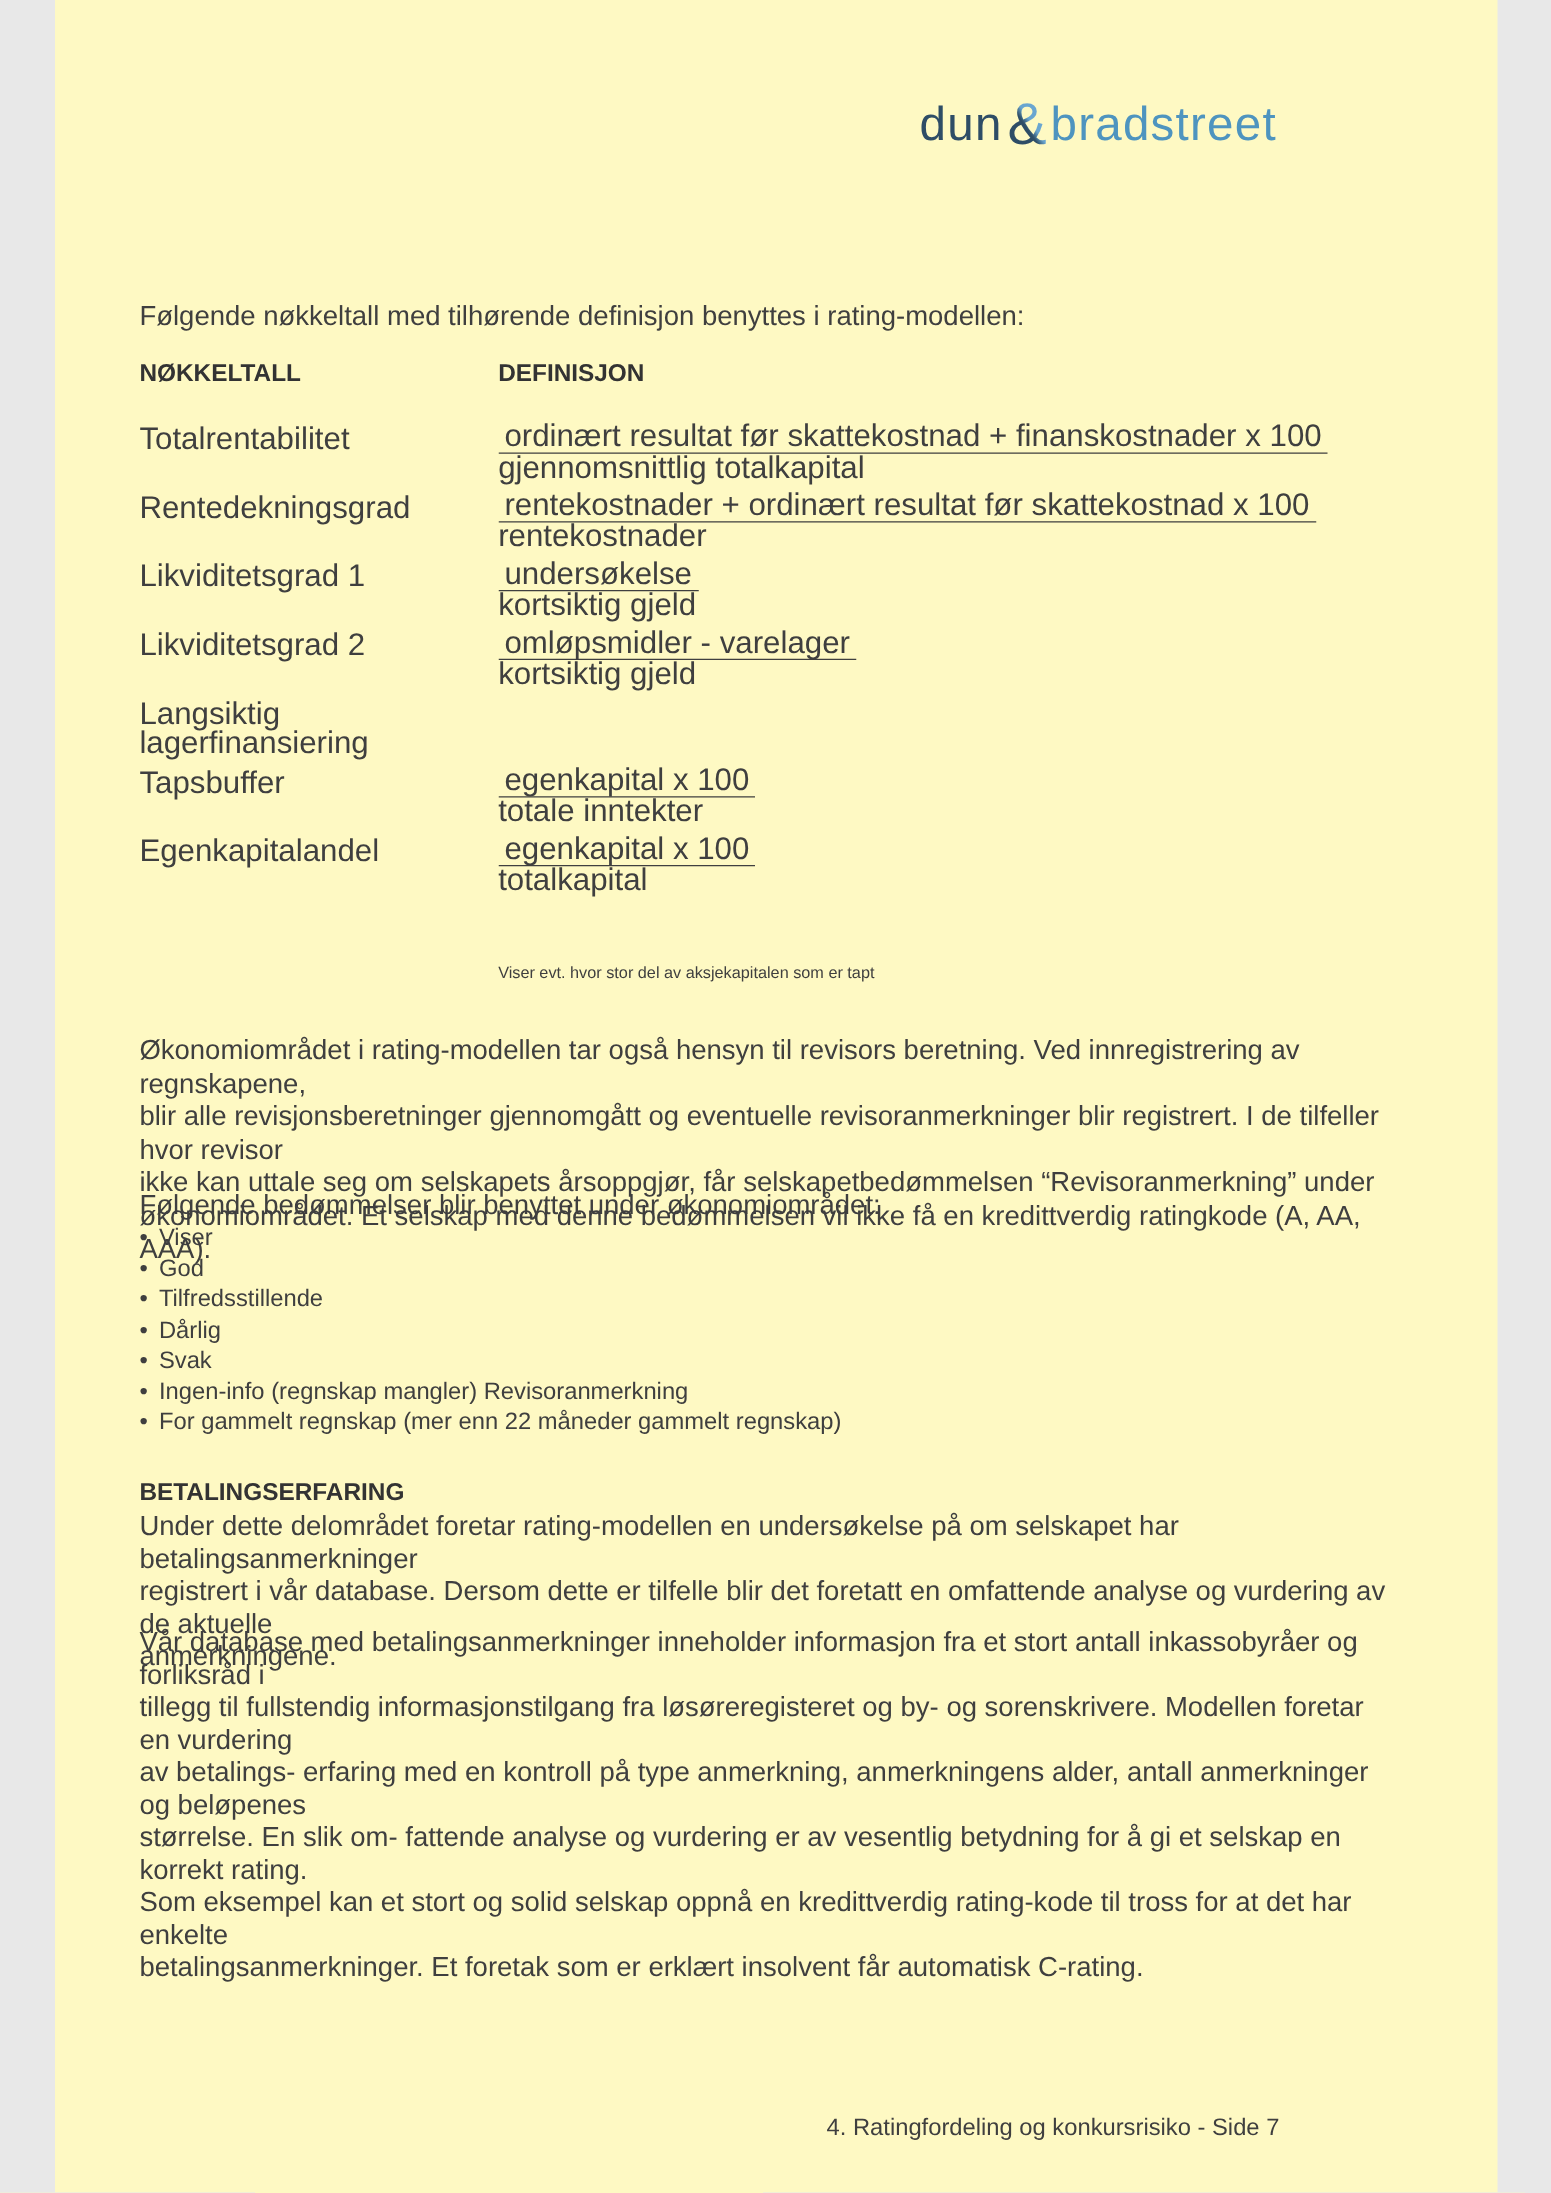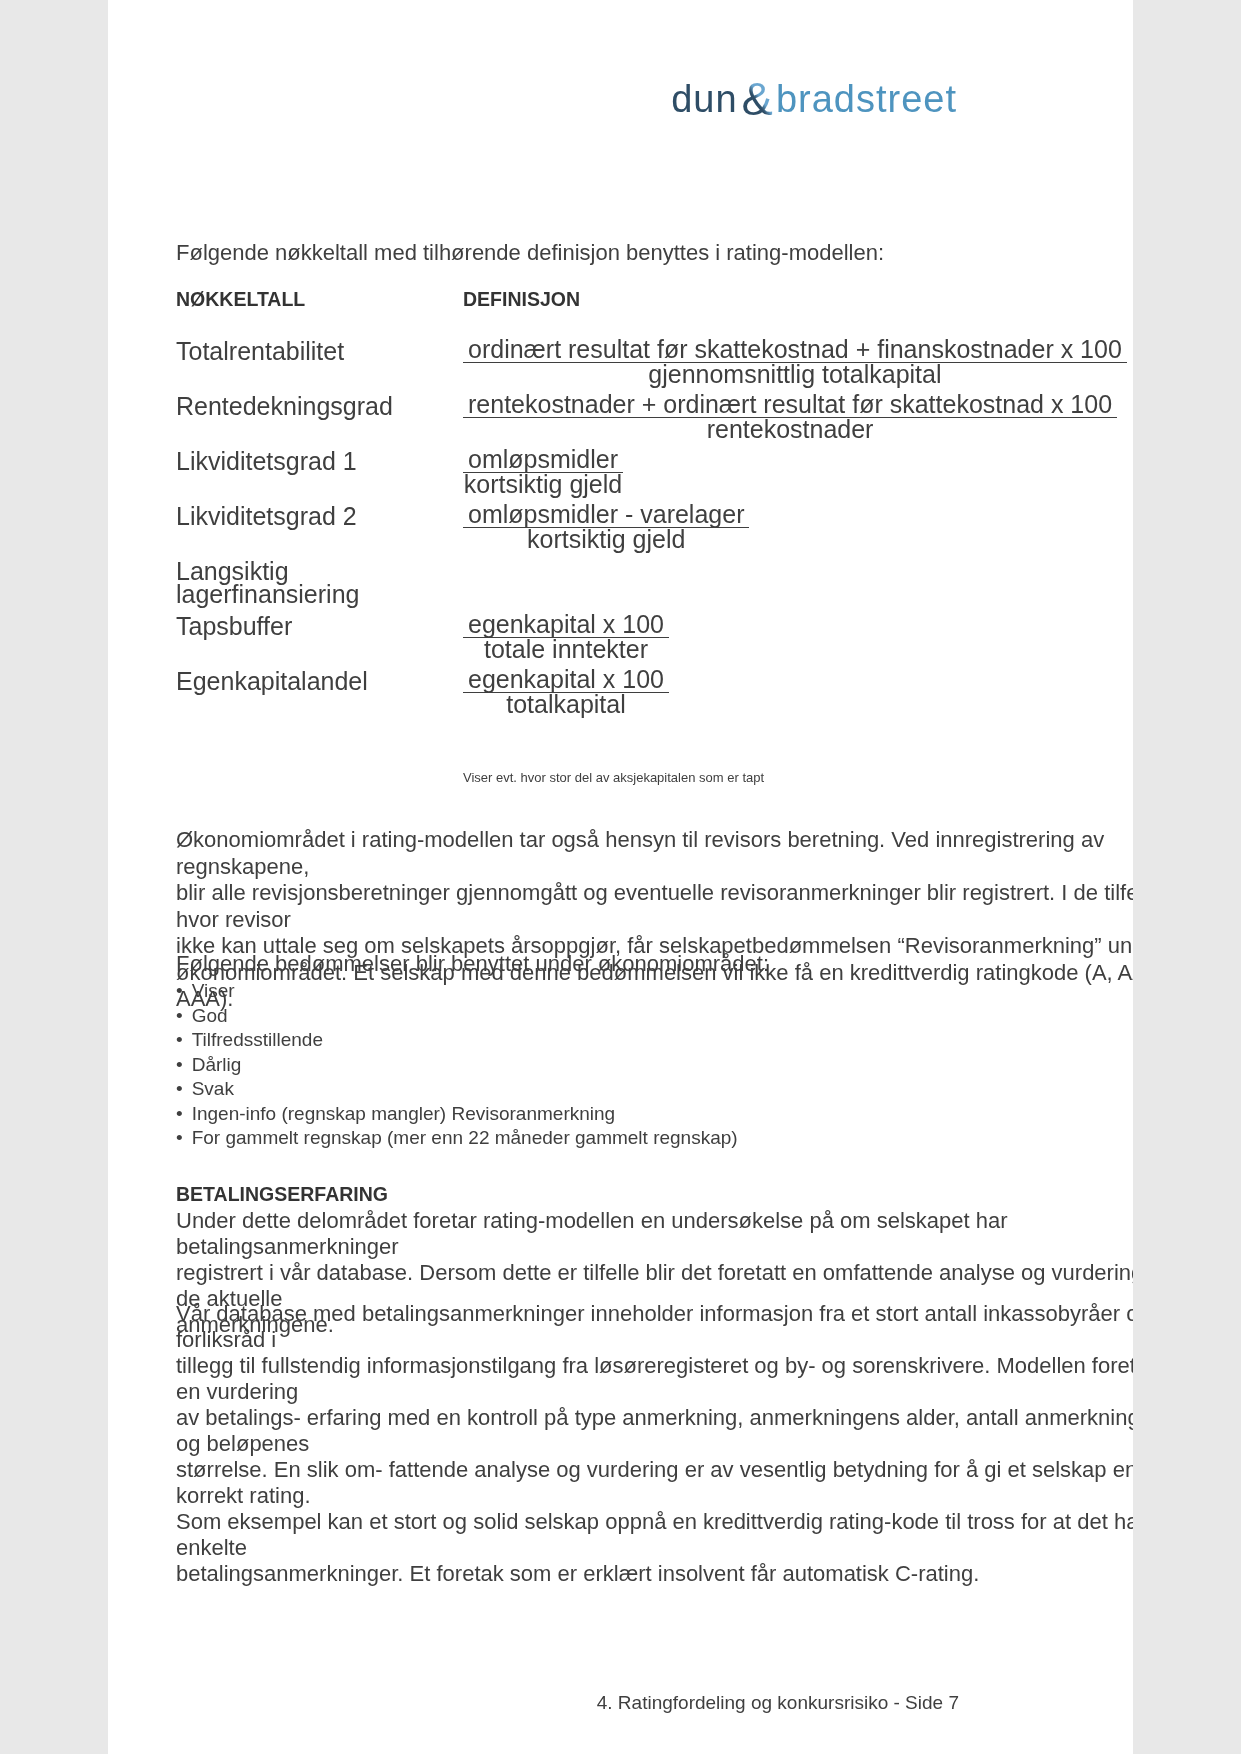--- a/index.html
+++ b/index.html
@@ -1,21 +1,21 @@
 <!DOCTYPE html>
 <html lang="no"><head>
 <meta charset="utf-8">
 <style>
   html,body { margin:0; padding:0; background:#e8e8e8; }
   .page {
     position:relative;
-    width:1025px;
+    width:1154px;
     height:1754px;
     margin:0 auto;
-    background:#ffffff;
+    background:#fef9c3;
     font-family:"Liberation Sans","DejaVu Sans",sans-serif;
     color:#3f3f3f;
     overflow:hidden;
   }
 
   
   .logo {
     position:absolute;
     top:72px;
     right:176px;
@@ -46,21 +46,21 @@
 
   .col-headers { top:288px; width:900px; font-weight:bold; font-size:19.5px; color:#333; }
   .col-headers .h2 { position:absolute; left:287px; top:0; }
 
   
   .ratio-table { top:338px; font-size:25px; }
   .t-row { display:flex; margin-bottom:7px; min-height:46px; }
   .t-label { width:287px; line-height:23px; padding-top:2px; }
   .fraction { display:inline-block; text-align:center; line-height:23px; }
   .t-num { display:inline-block; border-bottom:1.5px solid #3f3f3f; padding:0 5px 1px 5px; }
-  .t-den { text-align:center; }
+  .t-den { text-align:left; }
 
   .table-note { top:770px; left:355px; font-size:13px; }
 
   .p-economy { top:827px; width:1000px; line-height:26.5px; }
 
   .assess-intro { top:951px; }
   .assess-list { top:979px; margin:0; padding:0; list-style:none; font-size:19px; }
   .assess-list li { line-height:24.5px; }
   .assess-list li::before { content:"\2022"; margin-right:9px; }
 
@@ -107,21 +107,21 @@
       <div class="t-label">Rentedekningsgrad</div>
       <div class="fraction">
         <div class="t-num">rentekostnader + ordinært resultat før skattekostnad x 100</div>
         <div class="t-den">rentekostnader</div>
       </div>
     </div>
 
     <div class="t-row">
       <div class="t-label">Likviditetsgrad 1</div>
       <div class="fraction">
-        <div class="t-num">omløpsmidler</div>
+        <div class="t-num">undersøkelse</div>
         <div class="t-den">kortsiktig gjeld</div>
       </div>
     </div>
 
     <div class="t-row">
       <div class="t-label">Likviditetsgrad 2</div>
       <div class="fraction">
         <div class="t-num">omløpsmidler - varelager</div>
         <div class="t-den">kortsiktig gjeld</div>
       </div>

